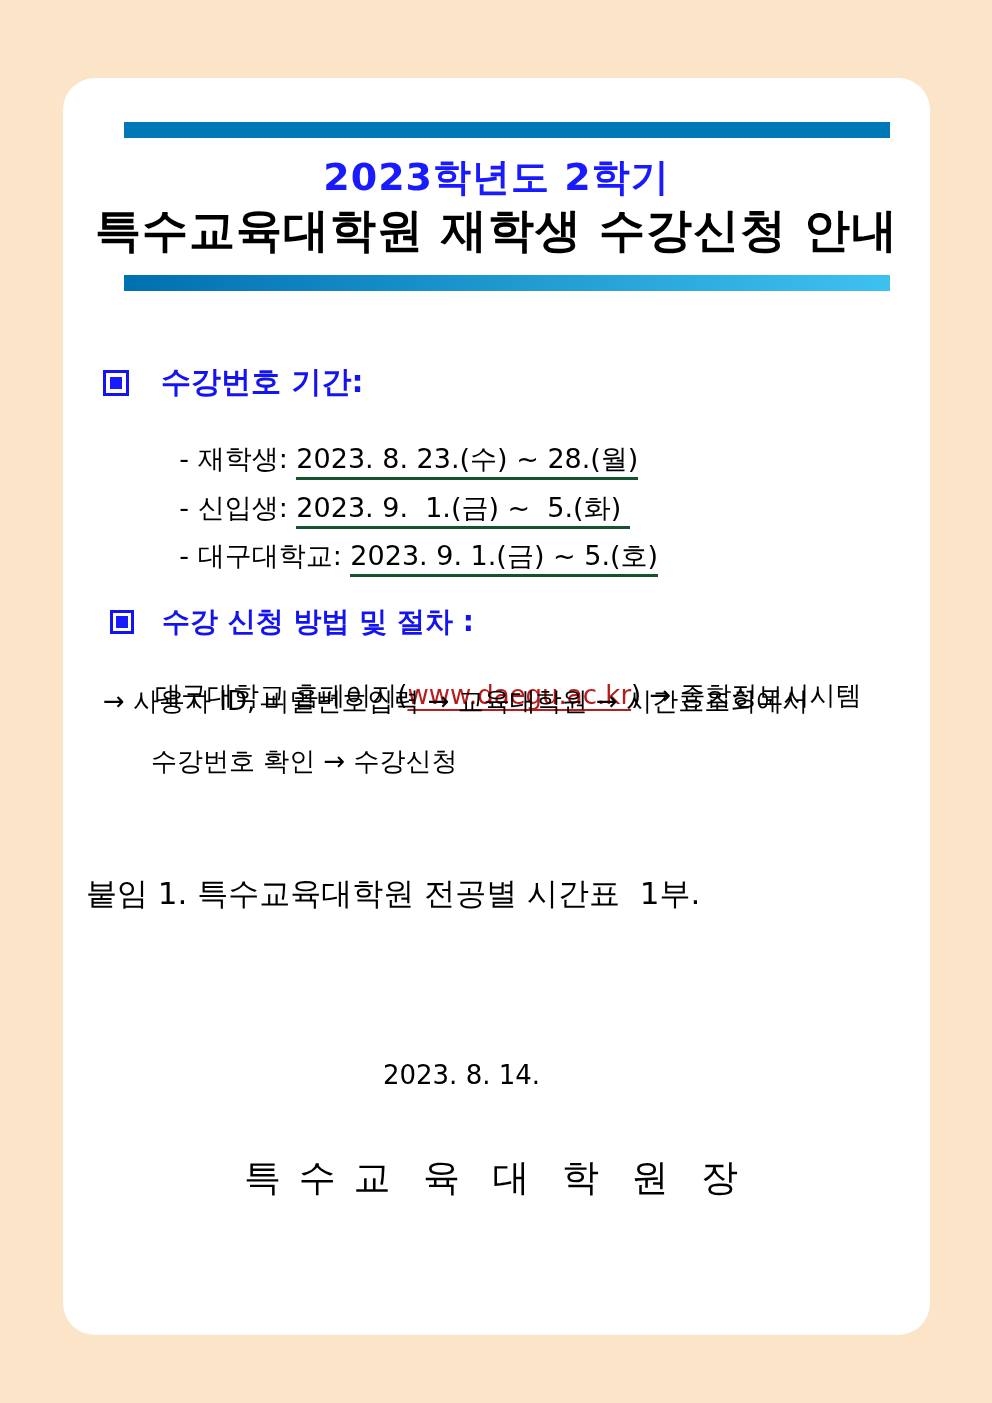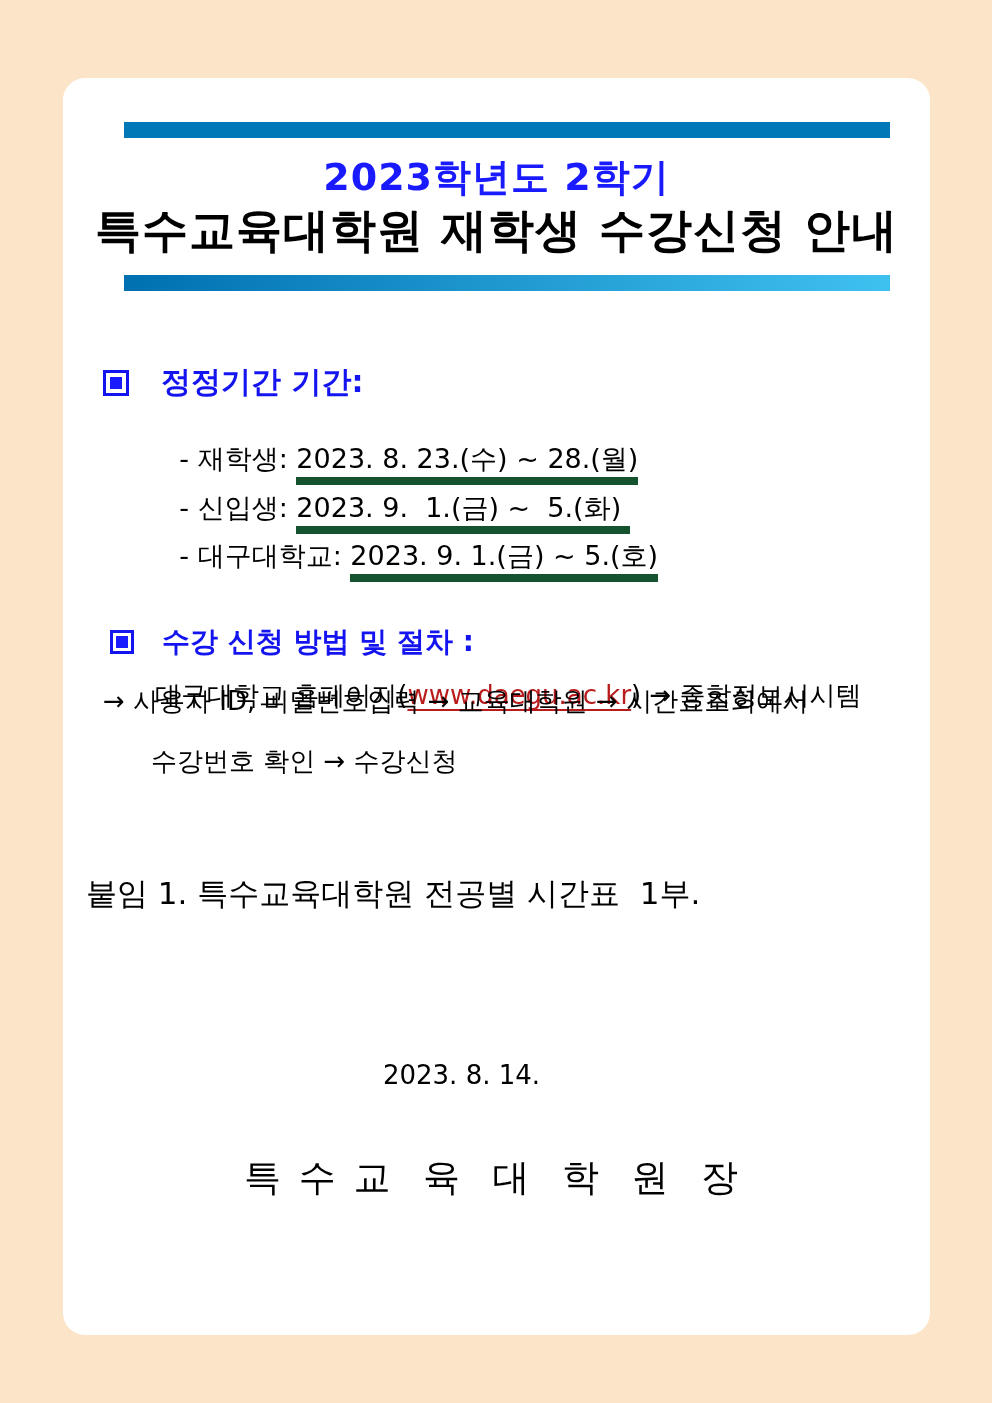--- a/index.html
+++ b/index.html
@@ -8,21 +8,21 @@
     font-family: "DejaVu Sans", "Liberation Sans", sans-serif;
     overflow: hidden;
   }
   body { background: #FBE4C8; position: relative; }
 
   .card {
     position: absolute;
     left: 63px; top: 78px;
     width: 867px; height: 1257px;
     background: #ffffff;
-    border-radius: 22px;
+    border-radius: 32px;
     padding-left: 32px;
   }
 
   .bar-top {
     position: absolute;
     left: 61px; top: 44px;
     width: 766px; height: 16px;
     background: #0077B6;
   }
   .bar-gradient {
@@ -51,21 +51,21 @@
   }
 
   .section-heading {
     position: absolute;
     display: flex; align-items: center;
     color: #1414F0;
     font-size: 30px; font-weight: 600;
     white-space: pre;
   }
   .section-heading.period { left: 40px; top: 284px; }
-  .section-heading.method { left: 47px; top: 525px; font-size: 28px; margin-top: 20px; }
+  .section-heading.method { left: 47px; top: 525px; font-size: 28px; }
 
   .bullet {
     display: inline-flex;
     align-items: center; justify-content: center;
     width: 26px; height: 26px;
     border: 3px solid #1414F0;
     background: #ffffff;
     margin-right: 32px;
     flex: 0 0 auto;
   }
@@ -78,21 +78,21 @@
   .period-row {
     position: absolute;
     left: 82px;
     font-size: 27px;
     color: #000000;
     white-space: pre;
   }
   .period-row .label { white-space: pre; }
   .period-row .value {
     white-space: pre;
-    border-bottom: 8px solid #14532d;
+    border-bottom: 3px solid #14532d;
     padding-bottom: 3px;
   }
   .period-row.r0 { top: 332px; }
   .period-row.r1 { top: 381px; }
   .period-row.r2 { top: 429px; }
 
   .method-line {
     position: absolute;
     font-size: 26px;
     color: #000000;
@@ -148,21 +148,21 @@
   <div class="title-sub">2023학년도 2학기</div>
 
   <div class="title-main">특수교육대학원 재학생 수강신청 안내</div>
 
   <div class="bar-gradient"></div>
 
   <div class="section-heading period">
     <span class="bullet">
       <span class="inner"></span>
     </span>
-    <span>정정기간 기간:</span>
+    <span>수강번호 기간:</span>
   </div>
 
   <div class="period-row r0">
     <span class="label">- 재학생: </span><span class="value">2023. 8. 23.(수) ~ 28.(월)</span>
   </div>
   <div class="period-row r1">
     <span class="label">- 신입생: </span><span class="value">2023. 9.  1.(금) ~  5.(화) </span>
   </div>
   <div class="period-row r2">
     <span class="label">- 대구대학교: </span><span class="value">2023. 9. 1.(금) ~ 5.(호)</span>

